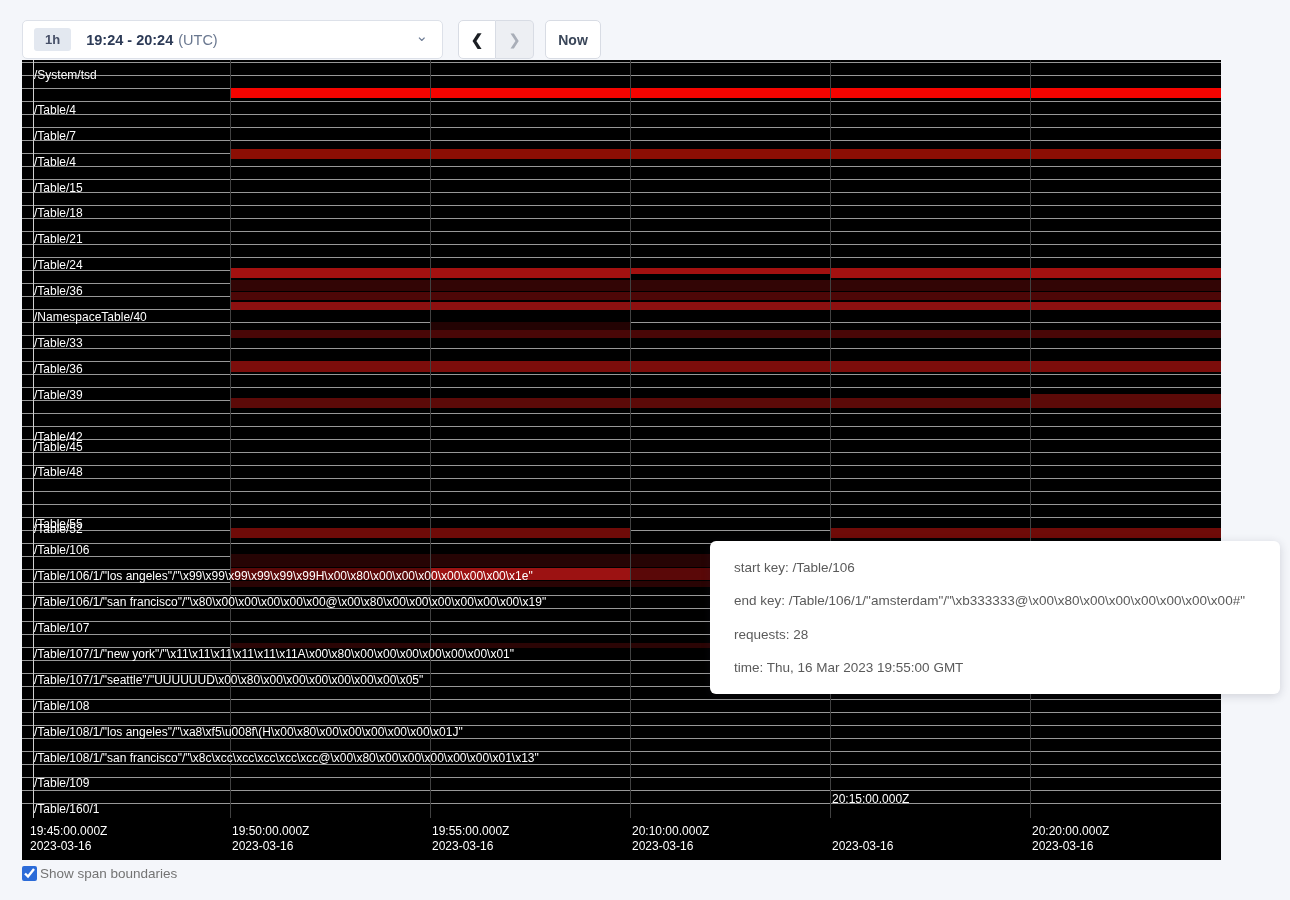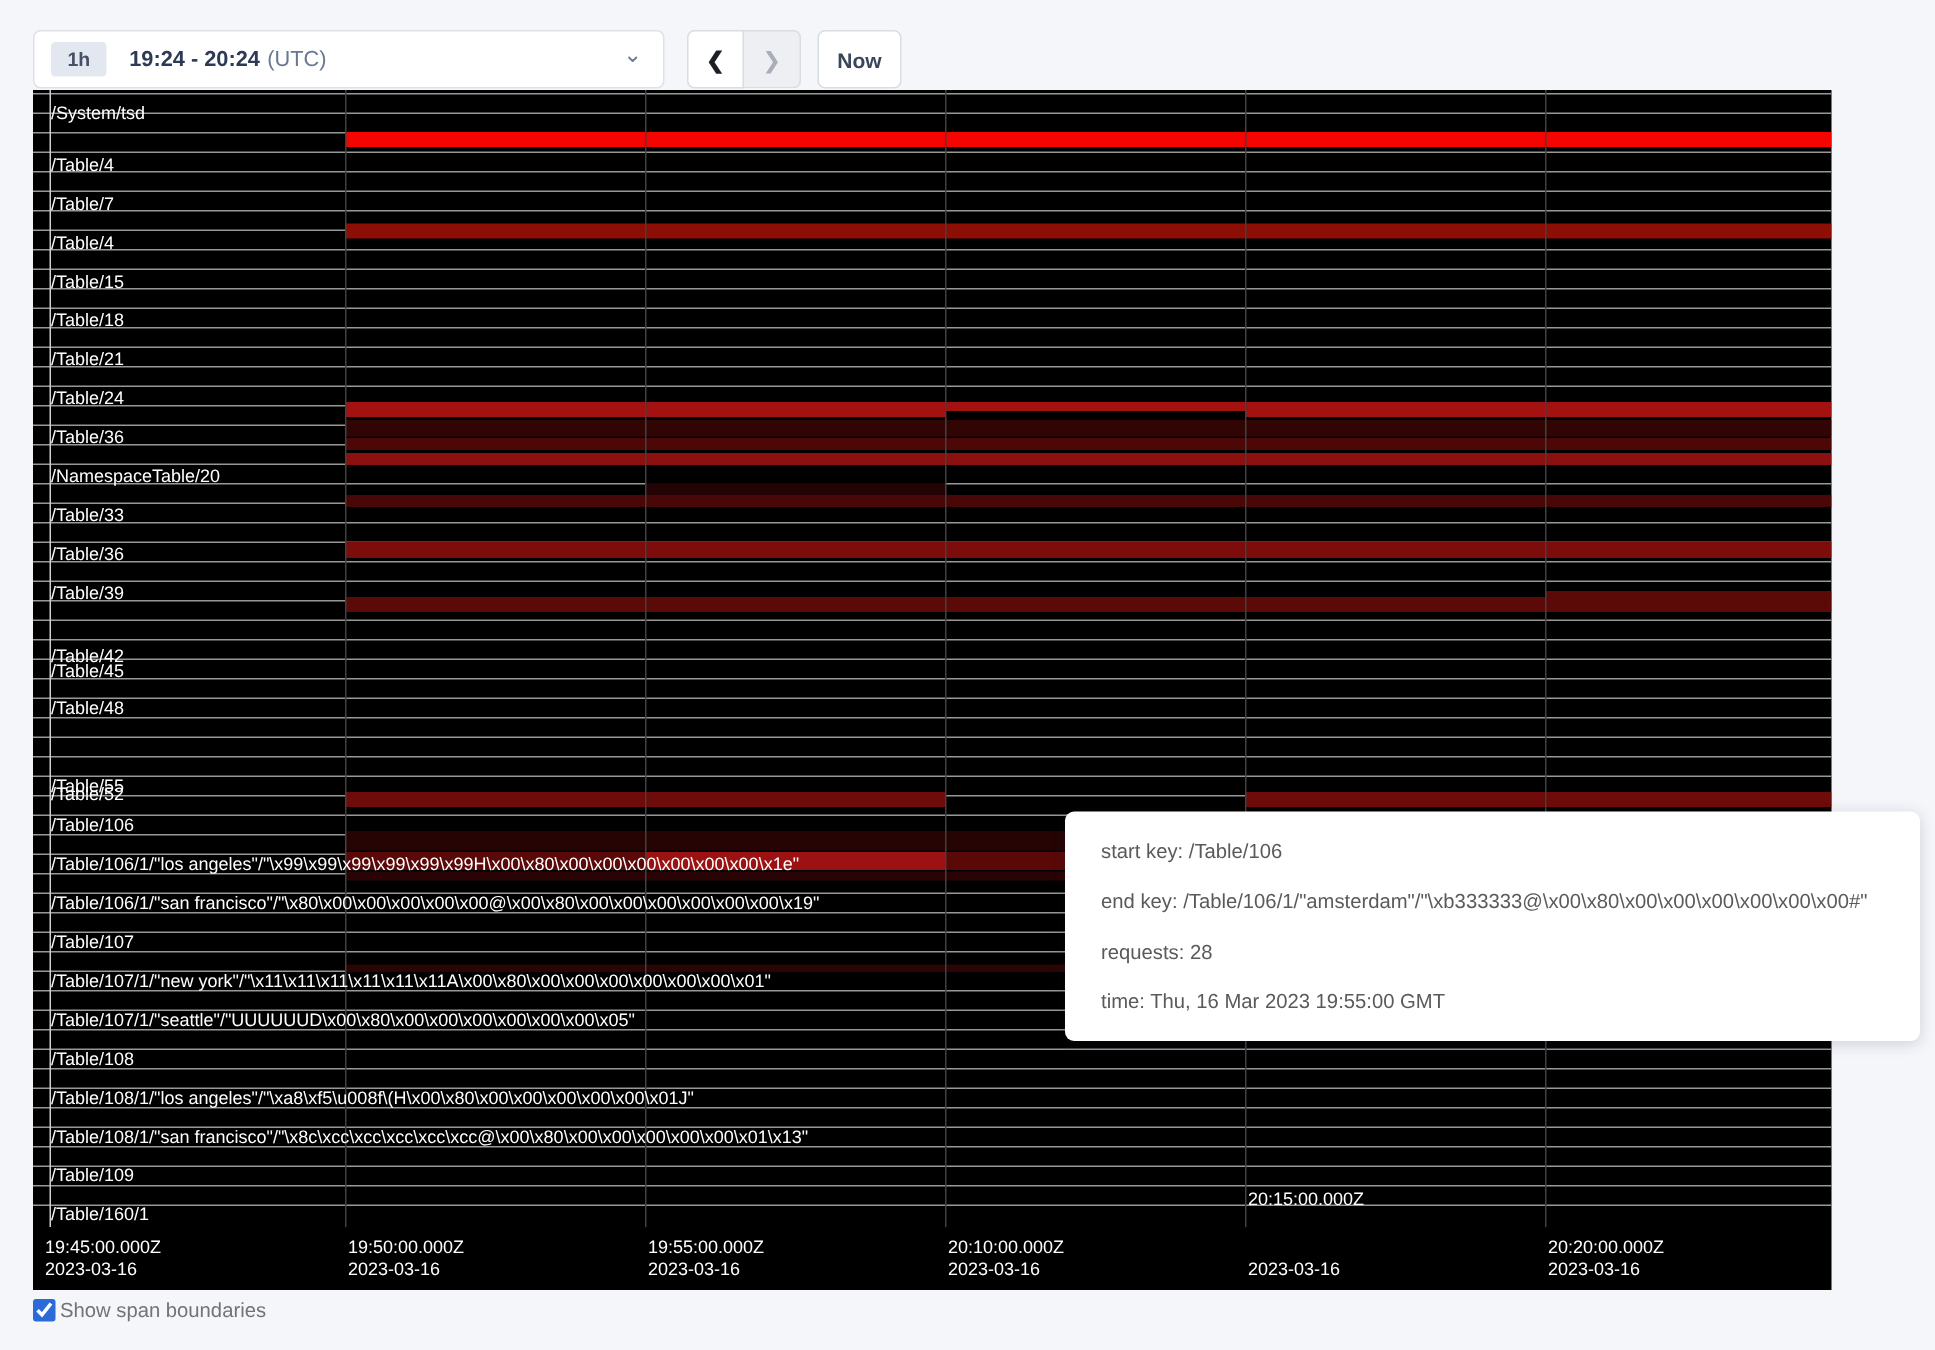--- a/index.html
+++ b/index.html
@@ -173,21 +173,21 @@
     <div class="vline" style="left: 1008px; background: rgb(65, 65, 65);"></div>
     <div class="span-label" style="left: 12px; top: 8px;">/System/tsd</div>
     <div class="span-label" style="left: 12px; top: 43px;">/Table/4</div>
     <div class="span-label" style="left: 12px; top: 69px;">/Table/7</div>
     <div class="span-label" style="left: 12px; top: 95px;">/Table/4</div>
     <div class="span-label" style="left: 12px; top: 121px;">/Table/15</div>
     <div class="span-label" style="left: 12px; top: 146px;">/Table/18</div>
     <div class="span-label" style="left: 12px; top: 172px;">/Table/21</div>
     <div class="span-label" style="left: 12px; top: 198px;">/Table/24</div>
     <div class="span-label" style="left: 12px; top: 224px;">/Table/36</div>
-    <div class="span-label" style="left: 12px; top: 250px;">/NamespaceTable/20</div>
+    <div class="span-label" style="left: 12px; top: 250px;">/NamespaceTable/40</div>
     <div class="span-label" style="left: 12px; top: 276px;">/Table/33</div>
     <div class="span-label" style="left: 12px; top: 302px;">/Table/36</div>
     <div class="span-label" style="left: 12px; top: 328px;">/Table/39</div>
     <div class="span-label" style="left: 12px; top: 370px;">/Table/42</div>
     <div class="span-label" style="left: 12px; top: 380px;">/Table/45</div>
     <div class="span-label" style="left: 12px; top: 405px;">/Table/48</div>
     <div class="span-label" style="left: 12px; top: 431px; margin-top: 31px;">/Table/52</div>
     <div class="span-label" style="left: 12px; top: 457px;">/Table/55</div>
     <div class="span-label" style="left: 12px; top: 483px;">/Table/106</div>
     <div class="span-label" style="left: 12px; top: 509px;">/Table/106/1/"los angeles"/"\x99\x99\x99\x99\x99\x99H\x00\x80\x00\x00\x00\x00\x00\x00\x1e"</div>

